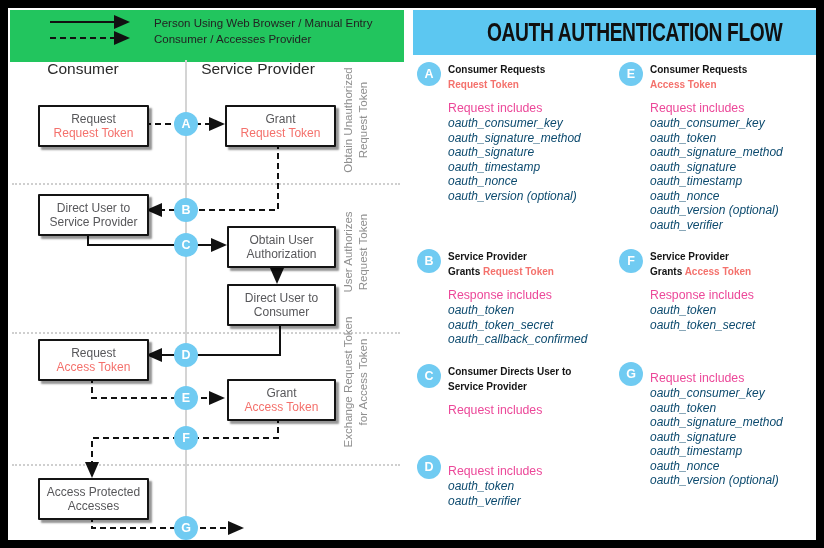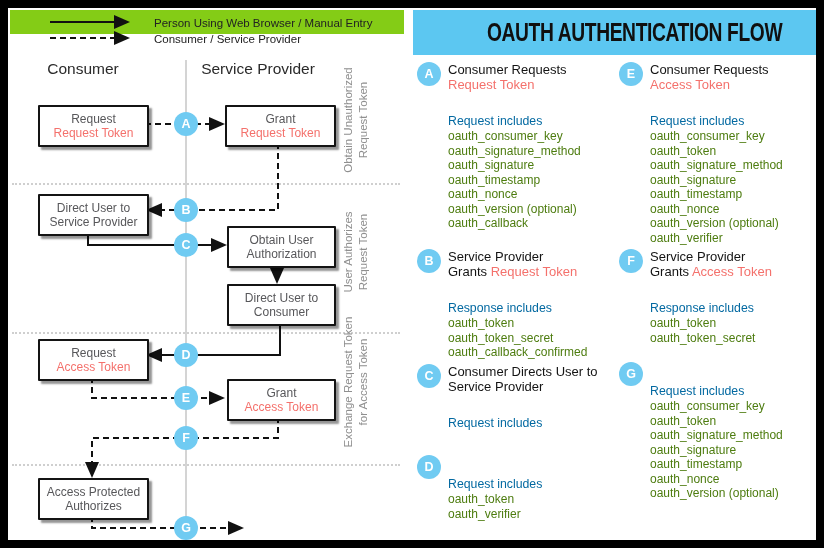--- a/index.html
+++ b/index.html
@@ -1,20 +1,20 @@
 <!DOCTYPE html>
 <html><head>
 <meta charset="utf-8">
 <style>
   html,body{margin:0;padding:0;background:#000;}
   .frame{position:relative;width:824px;height:548px;background:#000;font-family:"Liberation Sans","DejaVu Sans",sans-serif;}
   .canvas{position:absolute;left:8px;top:8px;width:808px;height:532px;background:#fff;overflow:hidden;}
 
   
-  .legend{position:absolute;left:2px;top:2px;width:394px;height:24px;background:#84cc16;}
+  .legend{position:absolute;left:2px;top:2px;width:394px;height:52px;background:#22c55e;}
   .legend-label{position:absolute;left:144px;font-size:11.5px;color:#222;white-space:nowrap;}
   .legend-label.l1{top:7px;}
   .legend-label.l2{top:23px;}
 
   
   .lane-header{position:absolute;top:52px;width:150px;text-align:center;font-size:15.5px;color:#2a2a2a;}
   .lh-consumer{left:0px;}
   .lh-sp{left:175px;}
   .vline{position:absolute;left:177px;top:52px;width:2px;height:478px;background:#d4d4d4;}
   .sep{position:absolute;left:4px;width:388px;border-top:2px dotted #cfcfcf;height:0;}
@@ -41,34 +41,34 @@
   .banner-title{display:inline-block;font-weight:bold;font-size:26px;color:#101010;
     letter-spacing:-0.5px;transform:scaleX(0.74);transform-origin:center;}
   .banner-ver{display:inline-block;font-weight:bold;font-size:16px;color:#fff;
     transform:scaleX(0.8);margin-left:-8px;}
 
   
   .sec{position:absolute;width:210px;}
   .sec .badge{position:absolute;left:9px;top:0;width:24px;height:24px;border-radius:50%;
     background:#70cbf2;color:#fff;font-size:12.5px;font-weight:bold;text-align:center;line-height:24px;}
   .sec .sec-body{margin-left:40px;width:170px;}
-  .sec-title{font-weight:normal;font-size:13px;line-height:15px;color:#141414;}
+  .sec-title{font-weight:bold;font-size:10px;line-height:15px;color:#141414;}
   .sec-title .red{color:#f4716c;}
-  .includes{margin-top:22px;font-size:12.3px;line-height:15px;color:#0369a1;}
-  .params div{font-size:12px;line-height:14.5px;color:#4d7c0f;}
+  .includes{margin-top:9px;font-size:12.3px;line-height:15px;color:#ec4899;}
+  .params div{font-size:12px;line-height:14.5px;color:#0c4a6e;font-style:italic;}
 </style>
 </head>
 <body>
 
 <div class="frame">
 <div class="canvas">
 
   <div class="legend">
     <span class="legend-label l1">Person Using Web Browser / Manual Entry</span>
-    <span class="legend-label l2">Consumer / Service Provider</span>
+    <span class="legend-label l2">Consumer / Accesses Provider</span>
   </div>
 
   <div class="lane-header lh-consumer">Consumer</div>
   <div class="lane-header lh-sp">Service Provider</div>
 
   <div class="vline"></div>
   <div class="sep" style="top:175px"></div>
   <div class="sep" style="top:324px"></div>
   <div class="sep" style="top:456px"></div>
 
@@ -120,21 +120,21 @@
   <div class="fbox" style="left:30px;top:331px;width:107px;height:38px">
     <span>Request</span>
     <span class="red">Access Token</span>
   </div>
   <div class="fbox" style="left:219px;top:371px;width:105px;height:38px">
     <span>Grant</span>
     <span class="red">Access Token</span>
   </div>
   <div class="fbox" style="left:30px;top:470px;width:107px;height:38px">
     <span>Access Protected</span>
-    <span>Authorizes</span>
+    <span>Accesses</span>
   </div>
 
   <div class="step" style="left:166px;top:104px">A</div>
   <div class="step" style="left:166px;top:190px">B</div>
   <div class="step" style="left:166px;top:225px">C</div>
   <div class="step" style="left:166px;top:335px">D</div>
   <div class="step" style="left:166px;top:378px">E</div>
   <div class="step" style="left:166px;top:418px">F</div>
   <div class="step" style="left:166px;top:508px">G</div>
 
@@ -148,21 +148,20 @@
     <div class="sec-body">
       <div class="sec-title"><span>Consumer Requests</span><br><span></span><span class="red">Request Token</span></div>
       <div class="includes">Request includes</div>
       <div class="params">
             <div>oauth_consumer_key</div>
             <div>oauth_signature_method</div>
             <div>oauth_signature</div>
             <div>oauth_timestamp</div>
             <div>oauth_nonce</div>
             <div>oauth_version (optional)</div>
-            <div>oauth_callback</div>
           </div>
     </div>
   </div>
 
   <div class="sec" style="left:400px;top:241px">
     <div class="badge">B</div>
     <div class="sec-body">
       <div class="sec-title"><span>Service Provider</span><br><span>Grants </span><span class="red">Request Token</span></div>
       <div class="includes">Response includes</div>
       <div class="params">

